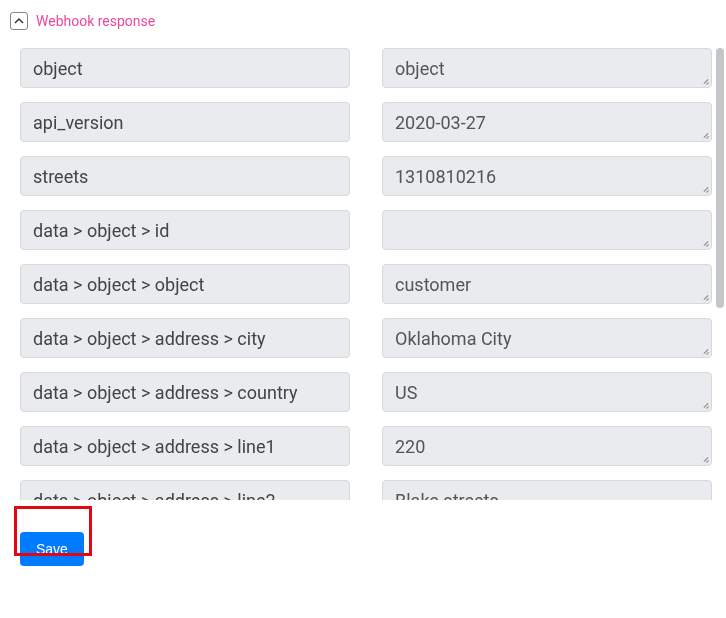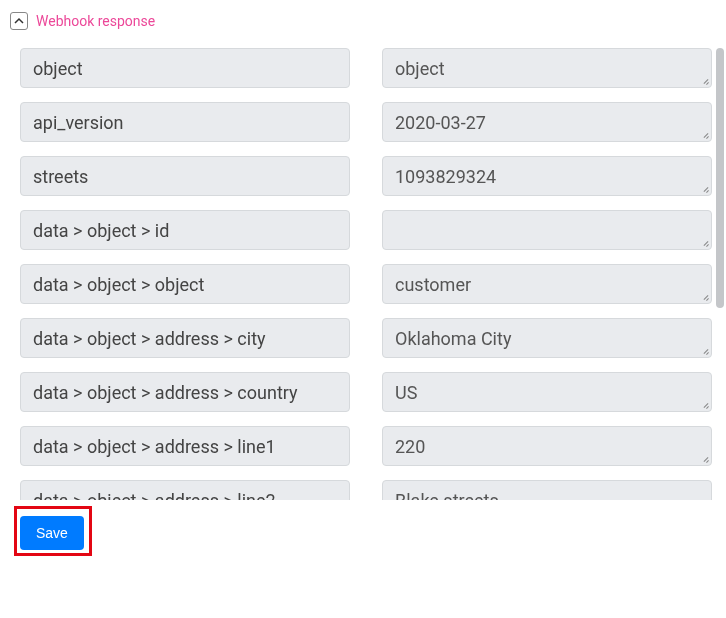--- a/index.html
+++ b/index.html
@@ -109,21 +109,21 @@
       height: 452px;
       background: transparent;
     }
     .scrollbar-thumb {
       width: 8px;
       height: 260px;
       background: #c4c6c9;
       border-radius: 4px;
     }
     .footer {
-      padding: 16px 20px;
+      padding: 32px 20px;
       position: relative;
     }
     .highlight-box {
       position: absolute;
       left: 14px;
       top: 6px;
       width: 78px;
       height: 50px;
       border: 3px solid #e30613;
       pointer-events: none;
@@ -173,21 +173,21 @@
           <span>2020-03-27</span>
           <span class="resize-handle"></span>
         </div>
     </div>
 
     <div class="row">
       <div class="field">
           <span>streets</span>
         </div>
       <div class="field value">
-          <span>1093829324</span>
+          <span>1310810216</span>
           <span class="resize-handle"></span>
         </div>
     </div>
 
     <div class="row">
       <div class="field">
           <span>data &gt; object &gt; id</span>
         </div>
       <div class="field value">
           <span class="resize-handle"></span>

